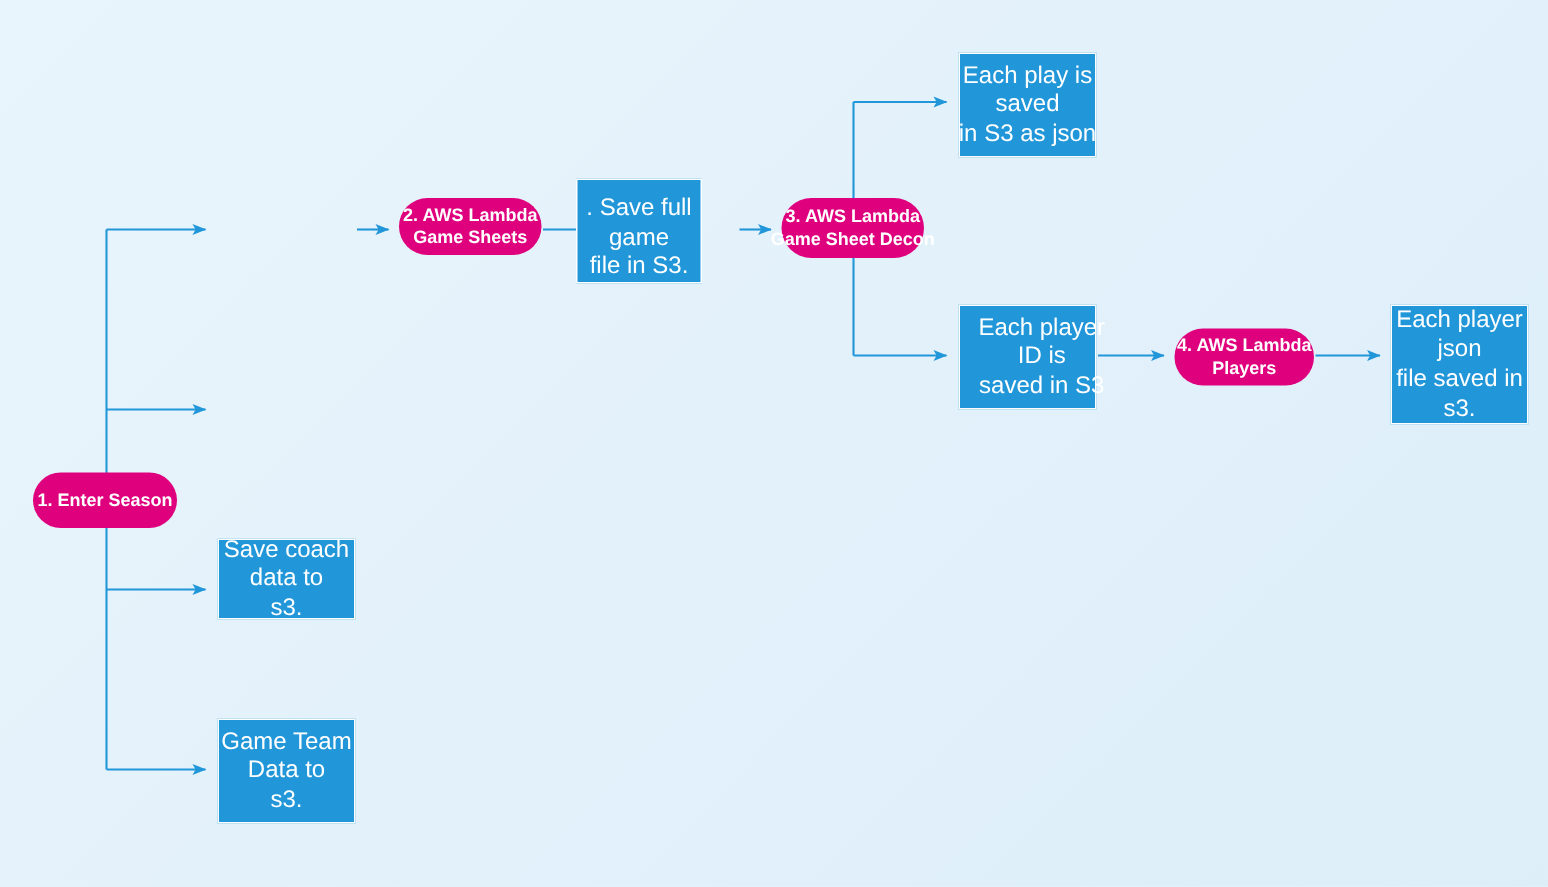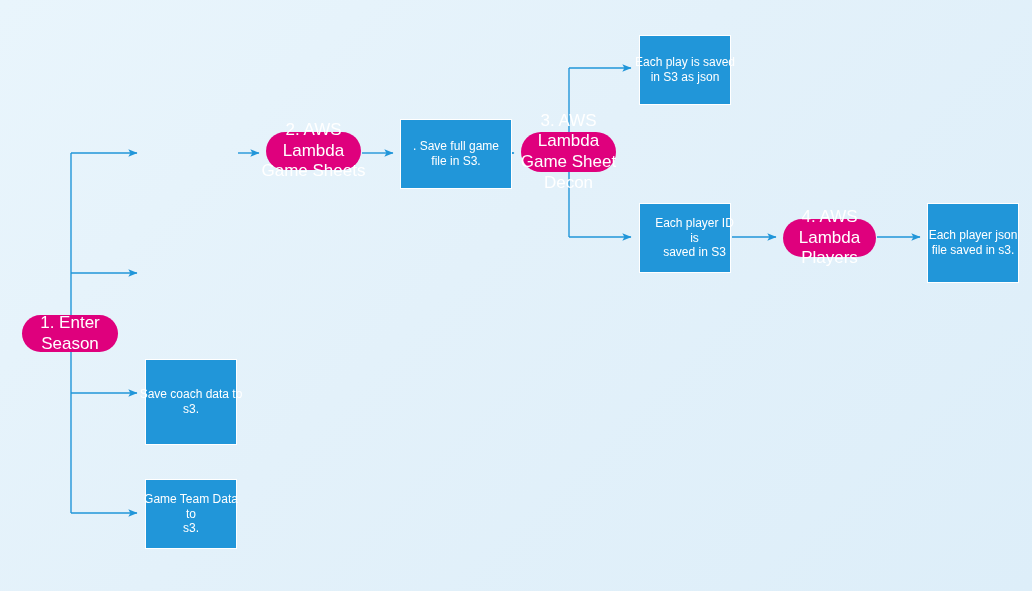--- a/index.html
+++ b/index.html
@@ -34,34 +34,35 @@
     justify-content: center;
     text-align: center;
     color: #ffffff;
     box-sizing: border-box;
     line-height: 1.22;
     white-space: pre-line;
   }
   .proc {
     background: #2196d9;
     border: 1px solid #ffffff;
-    font-size: 12px;
+    font-size: 16px;
     padding: 0 1px;
   }
   .proc .txt {
     width: 108px;
     margin-left: -9px;
     margin-right: -9px;
     display: block;
   }
   .term {
     background: #df007d;
     border-radius: 20px;
-    font-size: 17px;
+    font-size: 12px;
     z-index: 3;
+    font-weight: bold;
   }
   .term .txt {
     display: block;
     width: 120px;
     margin-left: -13px;
     margin-right: -13px;
   }
 </style>
 </head>
 <body>
@@ -94,36 +95,36 @@
       <path d="M877,237 L920,237" marker-end="url(#arrow)"></path>
     </g>
   </svg>
 
   <div class="node term" style="left:22px;top:315px;width:96px;height:37px;justify-content:center;">
     <span class="txt">1.  Enter Season</span>
   </div>
 
 
 
-  <div class="node proc" style="left:145px;top:359px;width:92px;height:86px;">
+  <div class="node proc" style="left:145px;top:359px;width:92px;height:54px;">
     <span class="txt">Save coach data to
 s3.</span>
   </div>
 
   <div class="node proc" style="left:145px;top:479px;width:92px;height:70px;">
     <span class="txt">Game Team Data to
 s3.</span>
   </div>
 
   <div class="node term" style="left:266px;top:132px;width:95px;height:38px;">
     <span class="txt">2.  AWS Lambda
 Game Sheets</span>
   </div>
 
-  <div class="node proc" style="left:400px;top:119px;width:112px;height:70px;">
+  <div class="node proc" style="left:384px;top:119px;width:84px;height:70px;align-items:flex-end;">
     <span class="txt">.  Save full game
 file in S3.</span>
   </div>
 
   <div class="node term" style="left:521px;top:132px;width:95px;height:40px;">
     <span class="txt">3.  AWS Lambda
 Game Sheet Decon</span>
   </div>
 
   <div class="node proc" style="left:639px;top:35px;width:92px;height:70px;">

